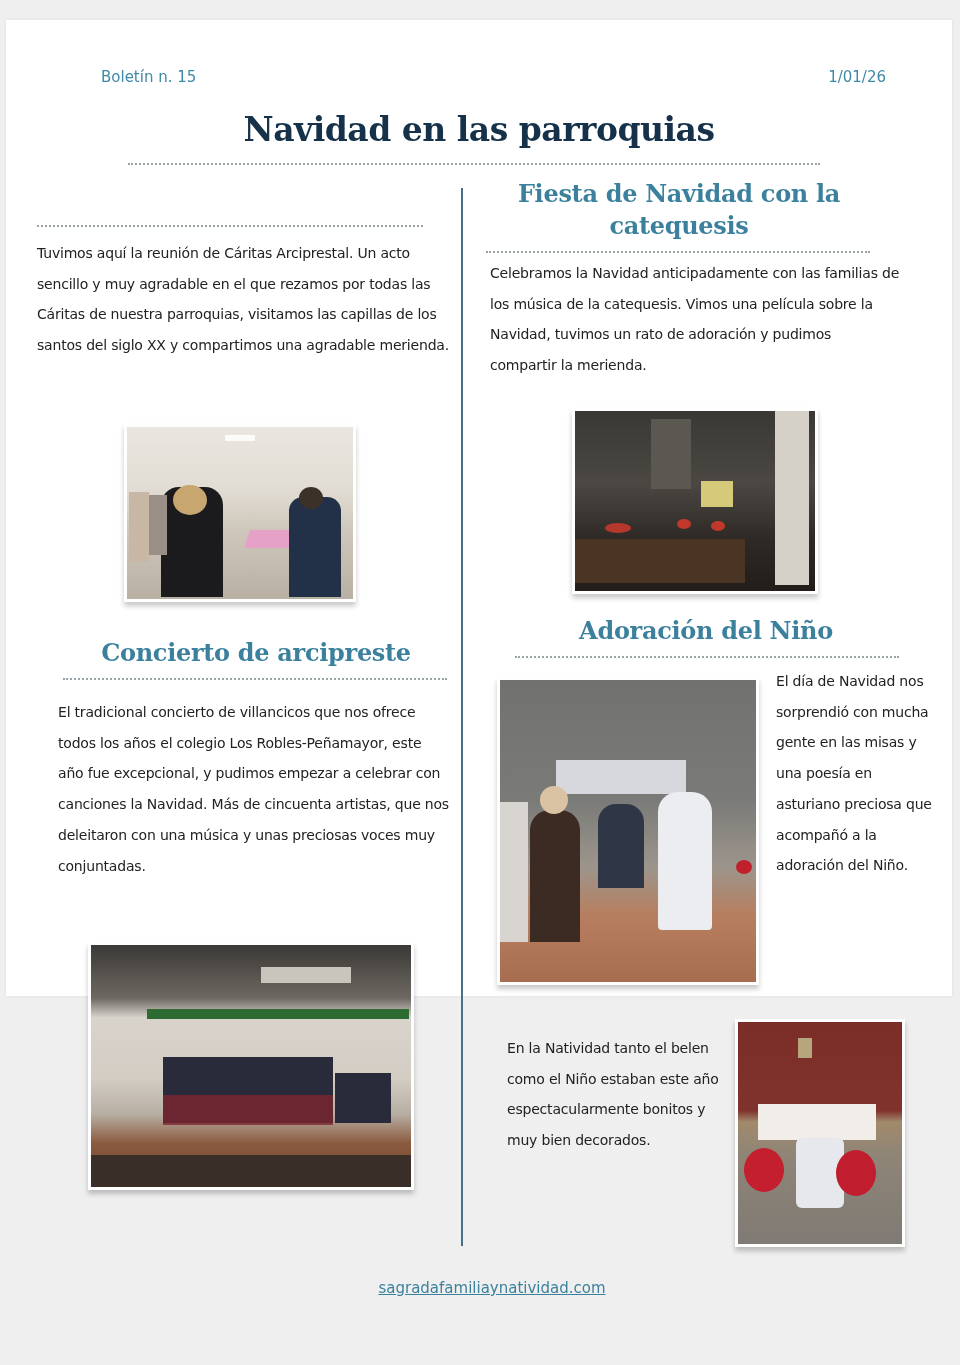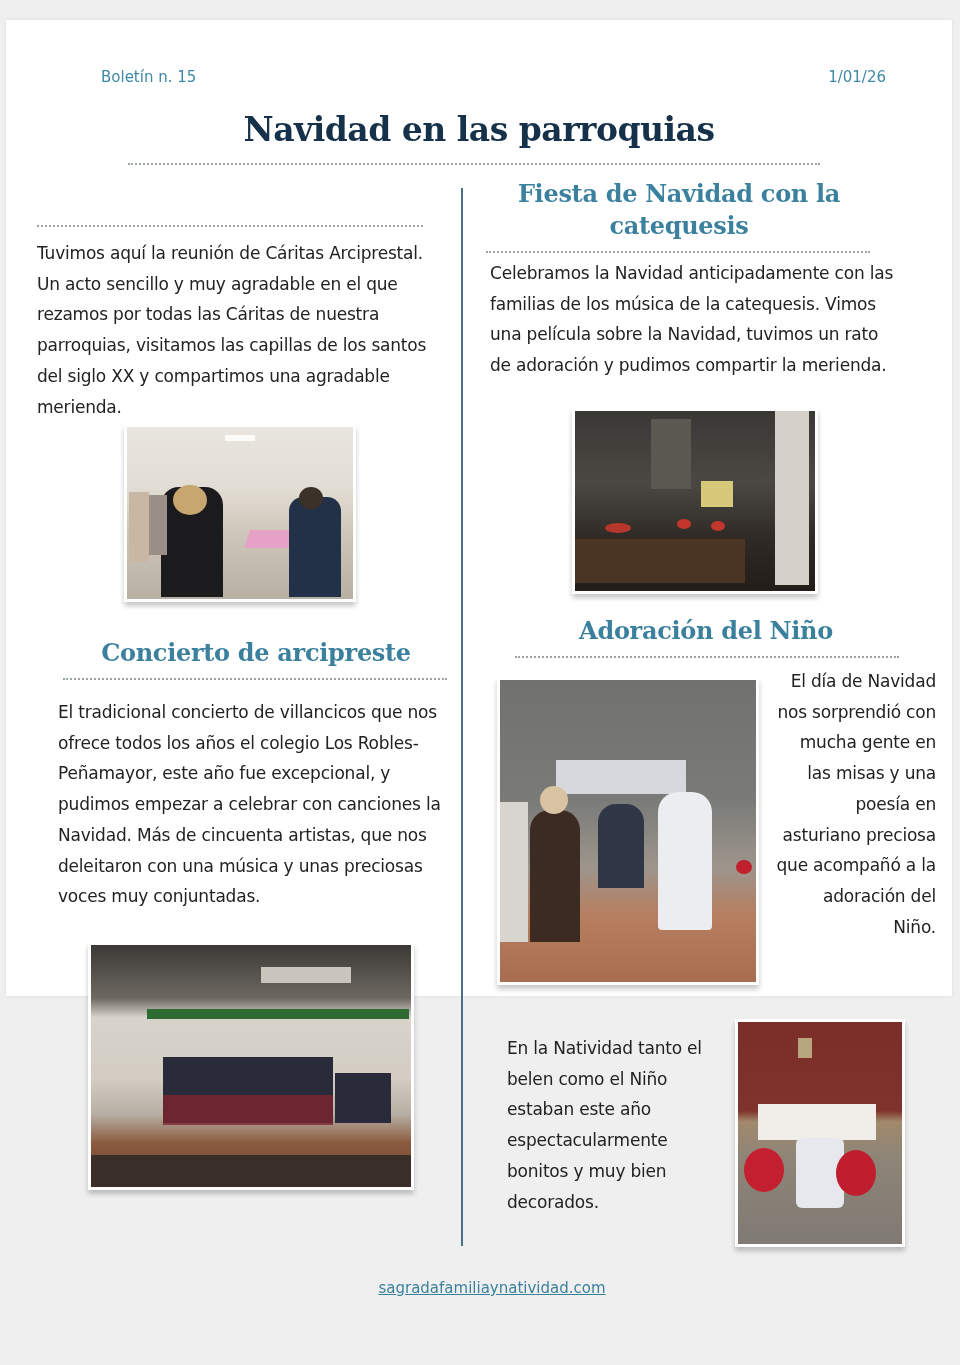--- a/index.html
+++ b/index.html
@@ -16,21 +16,21 @@
   .main-title {
     color: #15324a; font-family: "DejaVu Serif", serif; font-weight: bold;
     font-size: 33px; letter-spacing: -0.5px; text-align: center; white-space: nowrap;
   }
   .sec-title {
     color: #3b819e; font-family: "DejaVu Serif", serif; font-weight: bold;
     font-size: 24px; text-align: center; line-height: 32px; letter-spacing: -0.3px;
   }
   .dots { border-top: 2px dotted #9aa3a8; height: 0; }
   .body-text {
-    color: #222222; font-family: "DejaVu Sans", sans-serif; font-size: 17px;
+    color: #222222; font-family: "DejaVu Sans", sans-serif; font-size: 14px;
     line-height: 30.7px; letter-spacing: -0.2px;
   }
   .vdiv { background: #4a6f86; width: 2px; }
   .photo {
     background: #ffffff; padding: 3px; box-shadow: 0 4px 5px rgba(0,0,0,0.22);
   }
   .photo .img { width: 100%; height: 100%; position: relative; overflow: hidden; }
   .footer-link {
     color: #3b819e; font-size: 15px; text-decoration: underline; text-align: center;
     font-family: "DejaVu Sans", sans-serif;
@@ -99,21 +99,21 @@
     <div class="img" style="background:linear-gradient(180deg,#717270 0%,#7a7b78 40%,#9d958c 62%,#b77e5f 78%,#a86d4f 100%);">
       <div class="abs" style="left:56px; top:80px; width:130px; height:34px; background:#d7d8de;"></div>
       <div class="abs" style="left:158px; top:112px; width:54px; height:138px; background:#ebedf0; border-radius:20px 20px 4px 4px;"></div>
       <div class="abs" style="left:30px; top:130px; width:50px; height:132px; background:#3b2b23; border-radius:20px 20px 0 0;"></div>
       <div class="abs" style="left:40px; top:106px; width:28px; height:28px; background:#d9c3a2; border-radius:50%;"></div>
       <div class="abs" style="left:98px; top:124px; width:46px; height:84px; background:#2f3747; border-radius:18px 18px 0 0;"></div>
       <div class="abs" style="left:0; top:122px; width:28px; height:140px; background:#d8d4cf;"></div>
       <div class="abs" style="left:236px; top:180px; width:16px; height:14px; background:#c0202b; border-radius:50%;"></div>
     </div>
   </div>
-  <div class="abs body-text" style="left:770px; top:646px; width:160px;text-align:right;">El día de Navidad nos sorprendió con mucha gente en las misas y una poesía en asturiano preciosa que acompañó a la adoración del Niño.</div>
+  <div class="abs body-text" style="left:770px; top:646px; width:160px;">El día de Navidad nos sorprendió con mucha gente en las misas y una poesía en asturiano preciosa que acompañó a la adoración del Niño.</div>
 
   <div class="abs body-text" style="left:501px; top:1013px; width:215px;">En la Natividad tanto el belen como el Niño estaban este año espectacularmente bonitos y muy bien decorados.</div>
   <div class="abs photo" style="left:729px; top:999px; width:164px; height:222px;">
     <div class="img" style="background:linear-gradient(180deg,#7b2d28 0%,#80332c 40%,#a28a6c 45%,#8f8577 60%,#7f7a74 100%);">
       <div class="abs" style="left:20px; top:82px; width:118px; height:36px; background:#f1eeea;"></div>
       <div class="abs" style="left:58px; top:116px; width:48px; height:70px; background:#e6e8ee; border-radius:6px;"></div>
       <div class="abs" style="left:6px; top:126px; width:40px; height:44px; background:#c31f2f; border-radius:50%;"></div>
       <div class="abs" style="left:98px; top:128px; width:40px; height:46px; background:#c01e2e; border-radius:50%;"></div>
       <div class="abs" style="left:60px; top:16px; width:14px; height:20px; background:#b7a57d;"></div>
     </div>

